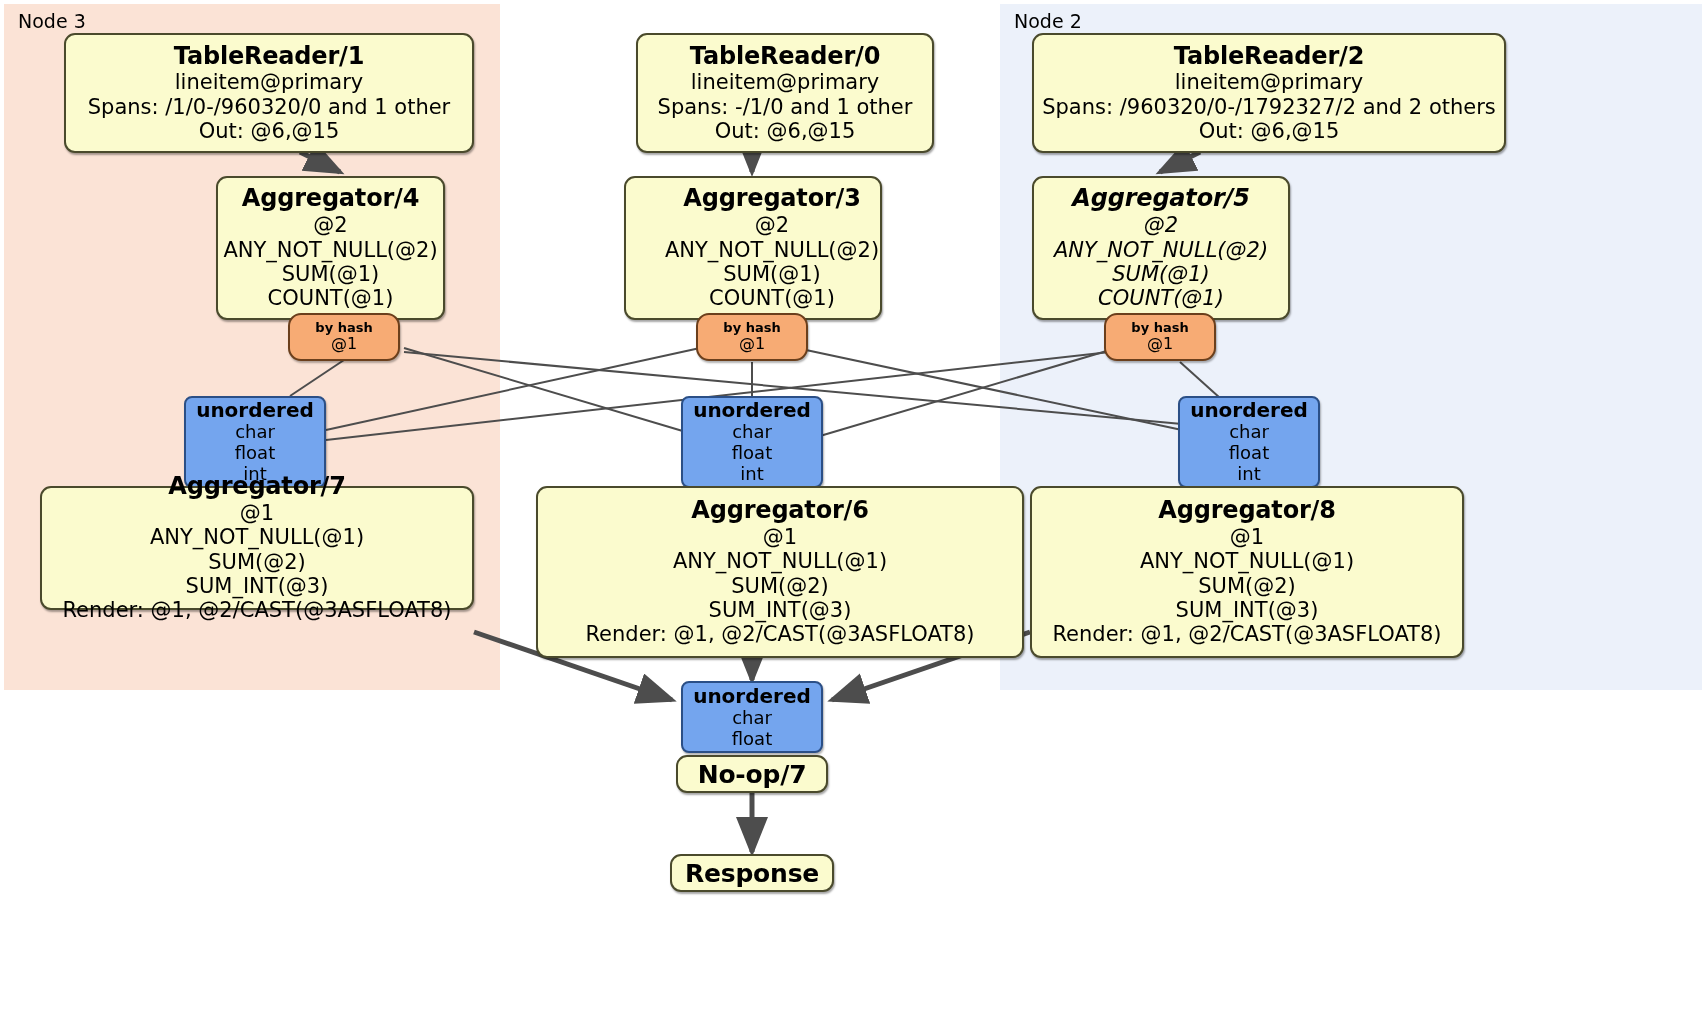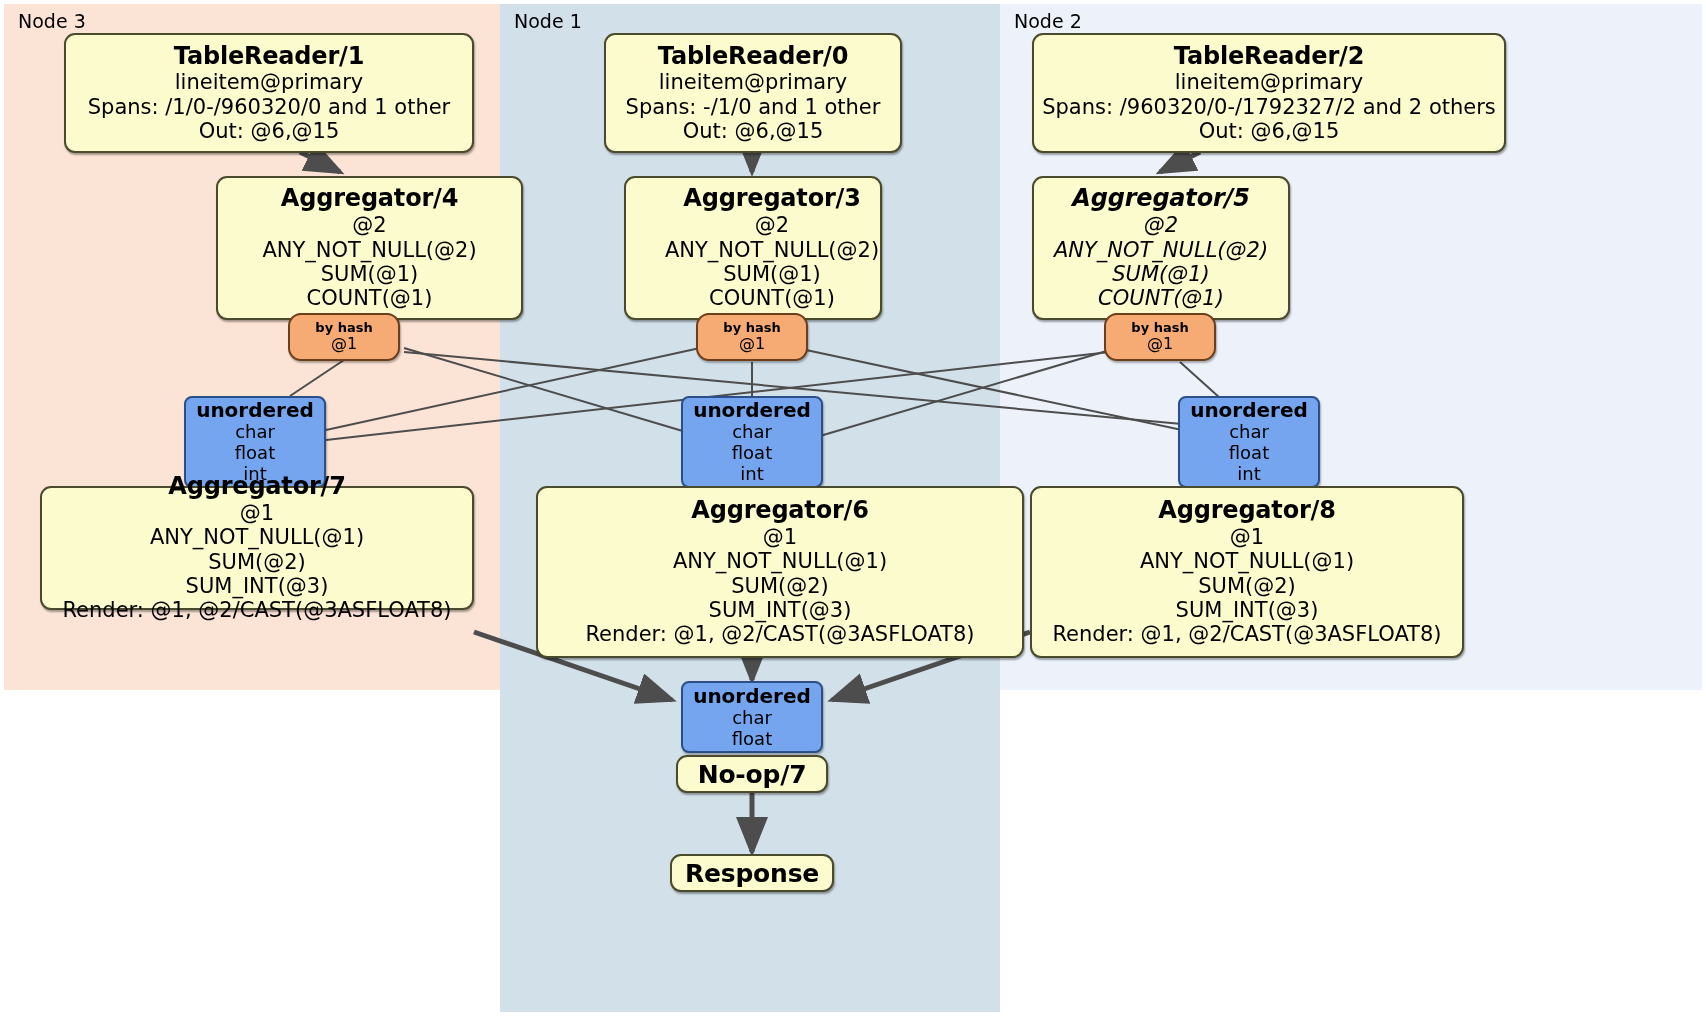--- a/index.html
+++ b/index.html
@@ -93,23 +93,20 @@
   .noop .ttl, .resp .ttl { font-weight: bold; font-size: 25px; }
 </style>
 </head>
 <body>
 
 <div id="canvas">
 
   <div class="node-panel" id="panel-node3">
     <div class="node-panel-label">Node 3</div>
   </div>
-  <div class="node-panel" id="panel-node1">
-    <div class="node-panel-label">Node 1</div>
-  </div>
   <div class="node-panel" id="panel-node2">
     <div class="node-panel-label">Node 2</div>
   </div>
 
   <svg id="edges" viewBox="0 0 1706 1016">
     <defs>
       <marker id="ah" markerWidth="8" markerHeight="8" refX="6.2" refY="3" orient="auto" markerUnits="strokeWidth">
         <path d="M0,0 L7,3 L0,6 z" fill="#4d4d4d"></path>
       </marker>
       <marker id="ahs" markerWidth="9" markerHeight="9" refX="7" refY="3.2" orient="auto" markerUnits="strokeWidth">
@@ -140,35 +137,35 @@
     <path d="M752,792 L752,852" stroke="#4d4d4d" stroke-width="5" fill="none" marker-end="url(#ahs)"></path>
   </svg>
 
   <div class="gbox proc" style="left:64px; top:33px; width:410px; height:120px;">
     <div class="ttl">TableReader/1</div>
     <div class="ln">lineitem@primary</div>
     <div class="ln">Spans: /1/0-/960320/0 and 1 other</div>
     <div class="ln">Out: @6,@15</div>
   </div>
 
-  <div class="gbox proc" style="left:604px; top:33px; width:298px; height:120px;">
+  <div class="gbox proc" style="left:636px; top:33px; width:298px; height:120px;">
     <div class="ttl">TableReader/0</div>
     <div class="ln">lineitem@primary</div>
     <div class="ln">Spans: -/1/0 and 1 other</div>
     <div class="ln">Out: @6,@15</div>
   </div>
 
   <div class="gbox proc" style="left:1032px; top:33px; width:474px; height:120px;">
     <div class="ttl">TableReader/2</div>
     <div class="ln">lineitem@primary</div>
     <div class="ln">Spans: /960320/0-/1792327/2 and 2 others</div>
     <div class="ln">Out: @6,@15</div>
   </div>
 
-  <div class="gbox proc" style="left:216px; top:176px; width:307px; height:144px;">
+  <div class="gbox proc" style="left:216px; top:176px; width:229px; height:144px;">
     <div class="ttl">Aggregator/4</div>
     <div class="ln">@2</div>
     <div class="ln">ANY_NOT_NULL(@2)</div>
     <div class="ln">SUM(@1)</div>
     <div class="ln">COUNT(@1)</div>
   </div>
 
   <div class="gbox proc" style="left:624px; top:176px; width:258px; height:144px;padding-left:38px;">
     <div class="ttl">Aggregator/3</div>
     <div class="ln">@2</div>

